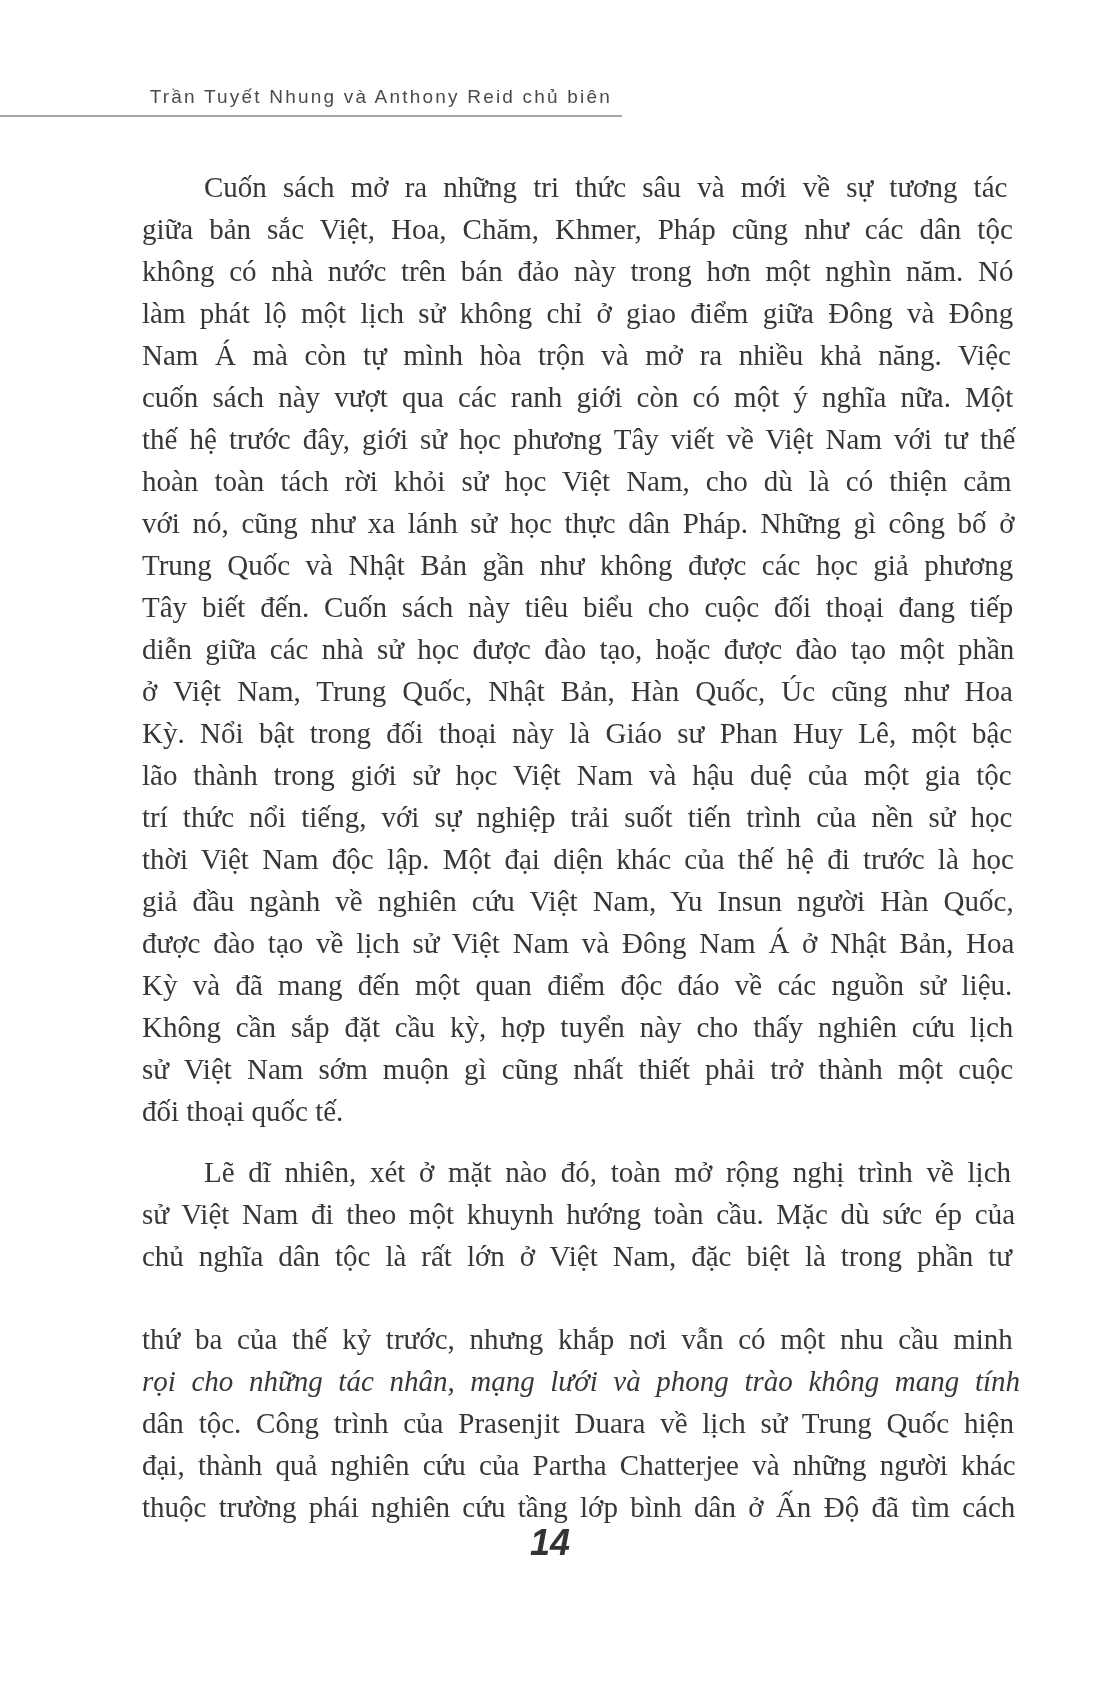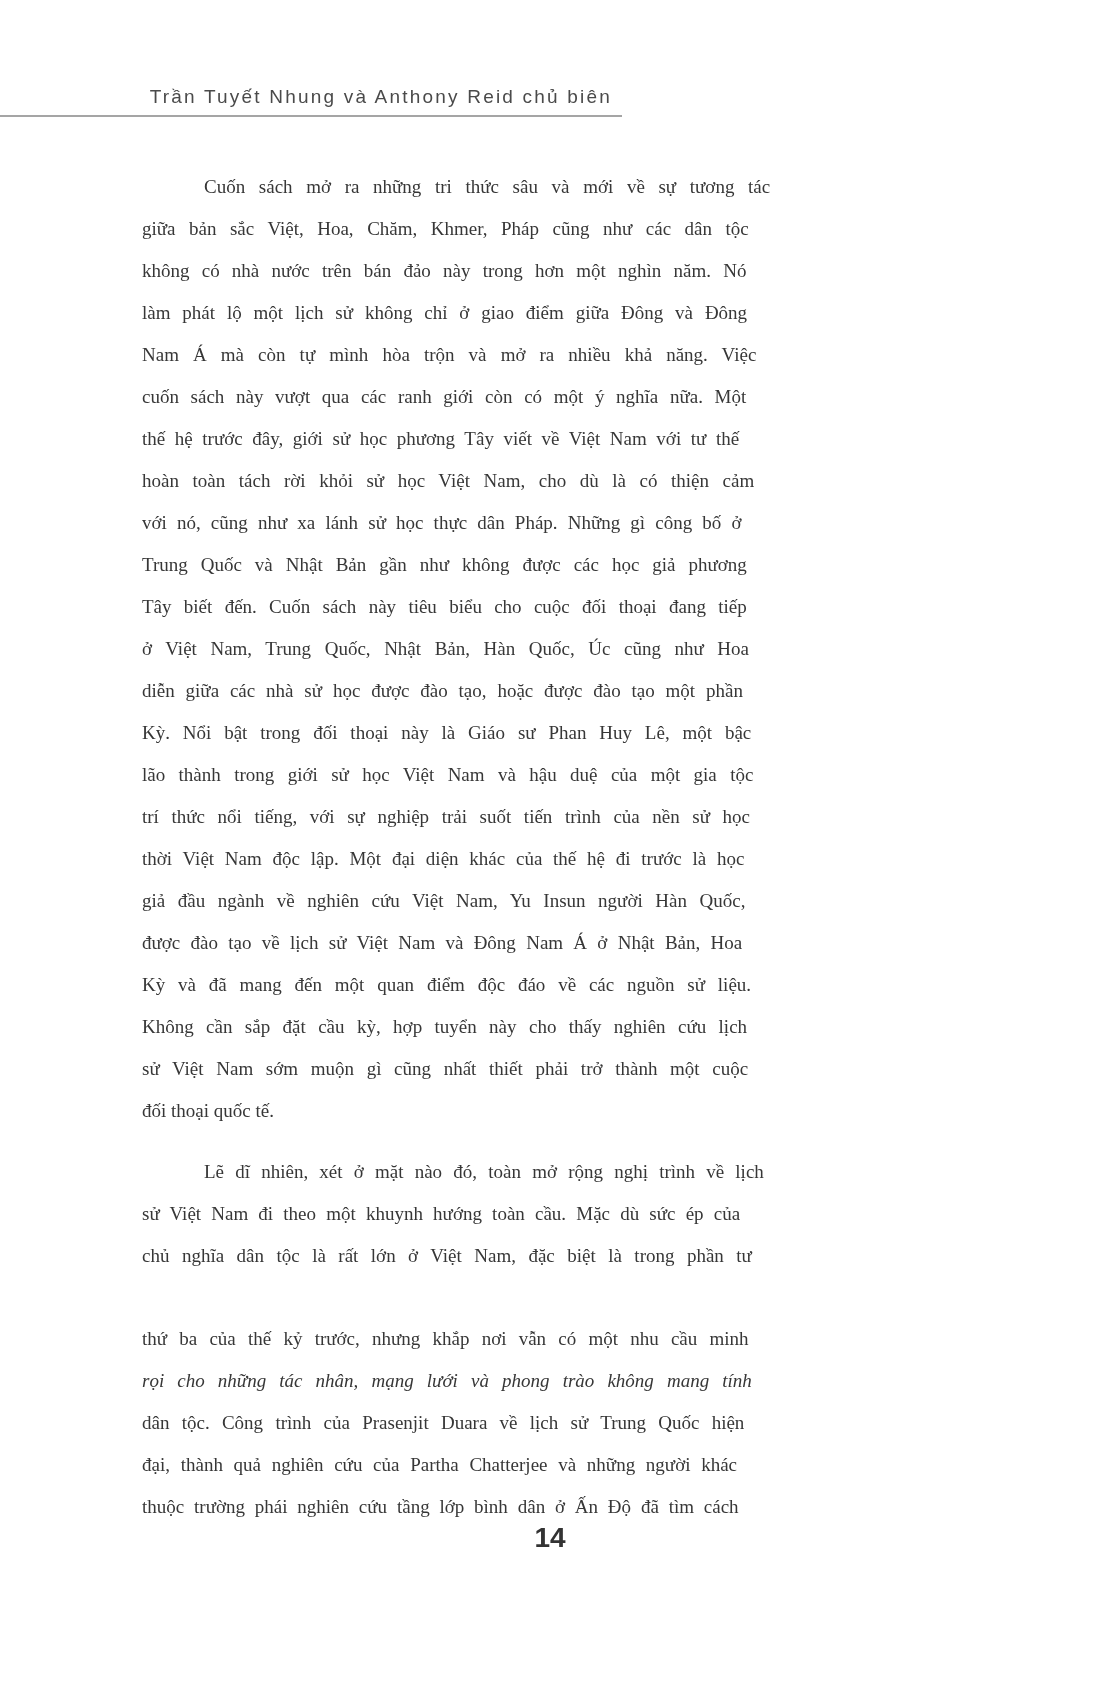--- a/index.html
+++ b/index.html
@@ -26,41 +26,42 @@
     letter-spacing: 2.2px;
     color: var(--header-text, #4a4a4a);
     white-space: nowrap;
   }
   .body-text {
     position: absolute;
     left: 142px;
     top: 166px;
     width: 818px;
     color: var(--text, #373737);
-    font-size: 19px;
+    font-size: 29px;
   }
   .paragraph { margin: 0; }
   .paragraph + .paragraph { margin-top: 19px; }
   .line {
     height: 42px;
     line-height: 42px;
     white-space: nowrap;
     overflow: visible;
   }
   .line-first { padding-left: 62px; }
   .page-number {
     position: absolute;
     left: 0;
     width: 1100px;
     top: 1522px;
     text-align: center;
     font-family: "Liberation Sans", sans-serif;
     font-weight: 700;
-    font-size: 28px;
+    font-size: 36px;
     color: var(--page-number, #333333);
+    font-style: italic;
   }
 </style>
 </head>
 <body>
 
 <div class="page" style="--background: #ffffff; --text: #373737; --header-text: #4a4a4a; --rule: #a5a5a5; --page-number: #333333;">
 
   <div class="running-header">
     <span>Trần Tuyết Nhung và Anthony Reid chủ biên</span>
   </div>
@@ -71,22 +72,22 @@
         <div class="line" style="word-spacing: 8.76px;"><span>giữa bản sắc Việt, Hoa, Chăm, Khmer, Pháp cũng như các dân tộc</span></div>
         <div class="line" style="word-spacing: 7.46px;"><span>không có nhà nước trên bán đảo này trong hơn một nghìn năm. Nó</span></div>
         <div class="line" style="word-spacing: 7.11px;"><span>làm phát lộ một lịch sử không chỉ ở giao điểm giữa Đông và Đông</span></div>
         <div class="line" style="word-spacing: 9.33px;"><span>Nam Á mà còn tự mình hòa trộn và mở ra nhiều khả năng. Việc</span></div>
         <div class="line" style="word-spacing: 6.9px;"><span>cuốn sách này vượt qua các ranh giới còn có một ý nghĩa nữa. Một</span></div>
         <div class="line" style="word-spacing: 4.83px;"><span>thế hệ trước đây, giới sử học phương Tây viết về Việt Nam với tư thế</span></div>
         <div class="line" style="word-spacing: 8.8px;"><span>hoàn toàn tách rời khỏi sử học Việt Nam, cho dù là có thiện cảm</span></div>
         <div class="line" style="word-spacing: 5.38px;"><span>với nó, cũng như xa lánh sử học thực dân Pháp. Những gì công bố ở</span></div>
         <div class="line" style="word-spacing: 8.22px;"><span>Trung Quốc và Nhật Bản gần như không được các học giả phương</span></div>
         <div class="line" style="word-spacing: 7.55px;"><span>Tây biết đến. Cuốn sách này tiêu biểu cho cuộc đối thoại đang tiếp</span></div>
+        <div class="line" style="word-spacing: 6.1px;"><span>diễn giữa các nhà sử học được đào tạo, hoặc được đào tạo một phần</span></div>
         <div class="line" style="word-spacing: 8.82px;"><span>ở Việt Nam, Trung Quốc, Nhật Bản, Hàn Quốc, Úc cũng như Hoa</span></div>
-        <div class="line" style="word-spacing: 6.1px;"><span>diễn giữa các nhà sử học được đào tạo, hoặc được đào tạo một phần</span></div>
         <div class="line" style="word-spacing: 8.11px;"><span>Kỳ. Nổi bật trong đối thoại này là Giáo sư Phan Huy Lê, một bậc</span></div>
         <div class="line" style="word-spacing: 8.63px;"><span>lão thành trong giới sử học Việt Nam và hậu duệ của một gia tộc</span></div>
         <div class="line" style="word-spacing: 7.83px;"><span>trí thức nổi tiếng, với sự nghiệp trải suốt tiến trình của nền sử học</span></div>
         <div class="line" style="word-spacing: 6.01px;"><span>thời Việt Nam độc lập. Một đại diện khác của thế hệ đi trước là học</span></div>
         <div class="line" style="word-spacing: 7.81px;"><span>giả đầu ngành về nghiên cứu Việt Nam, Yu Insun người Hàn Quốc,</span></div>
         <div class="line" style="word-spacing: 5.53px;"><span>được đào tạo về lịch sử Việt Nam và Đông Nam Á ở Nhật Bản, Hoa</span></div>
         <div class="line" style="word-spacing: 8.06px;"><span>Kỳ và đã mang đến một quan điểm độc đáo về các nguồn sử liệu.</span></div>
         <div class="line" style="word-spacing: 7.64px;"><span>Không cần sắp đặt cầu kỳ, hợp tuyển này cho thấy nghiên cứu lịch</span></div>
         <div class="line" style="word-spacing: 7.91px;"><span>sử Việt Nam sớm muộn gì cũng nhất thiết phải trở thành một cuộc</span></div>
         <div class="line"><span>đối thoại quốc tế.</span></div>

